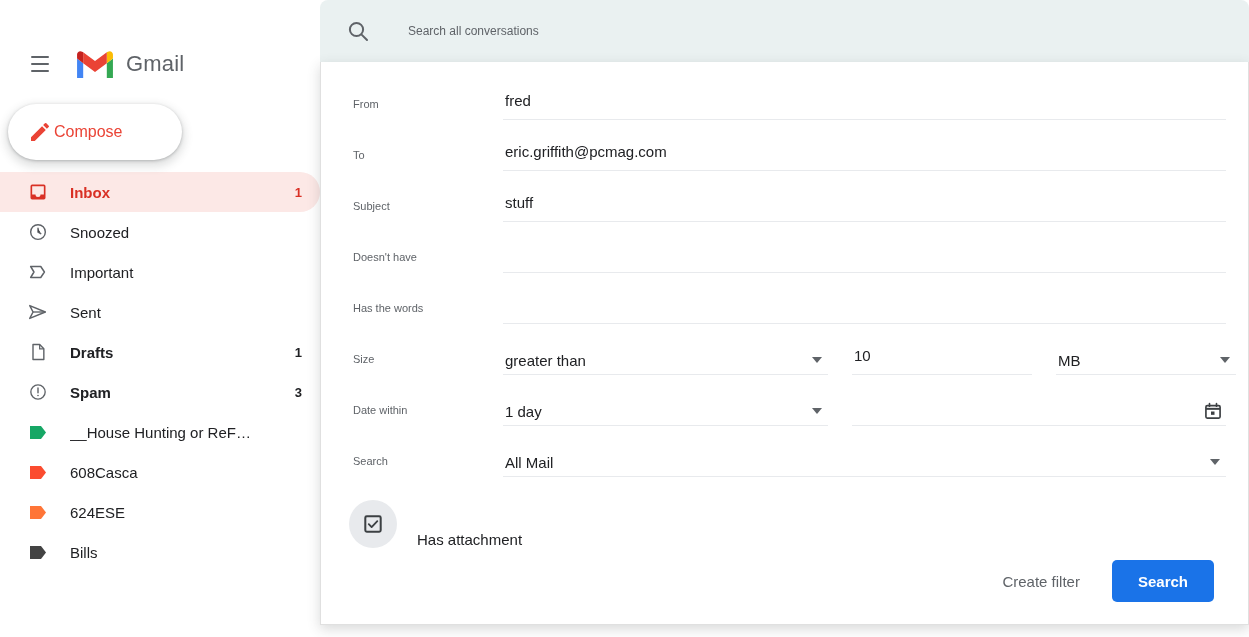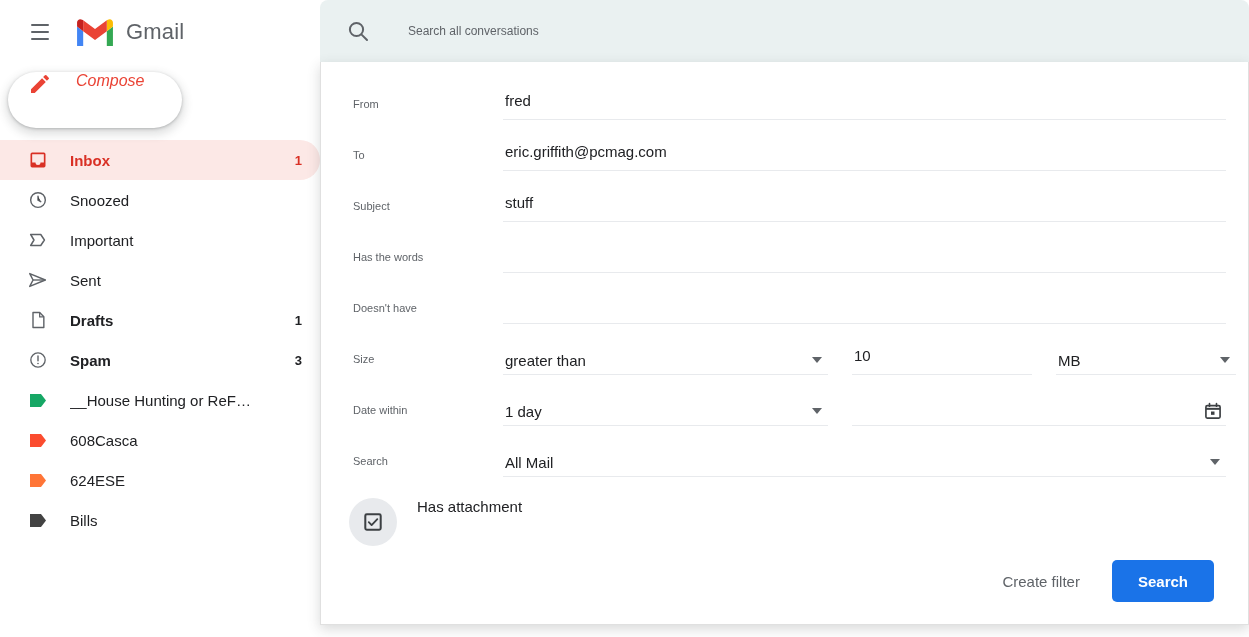--- a/index.html
+++ b/index.html
@@ -14,44 +14,44 @@
   #app { position: relative; width: 1249px; height: 637px; background:#fff; }
 
   
   #sidebar {
     position: absolute; left: 0; top: 0;
     width: 320px; height: 637px;
     background: #ffffff;
   }
   .brandbar {
     display: flex; align-items: center;
-    height: 64px; padding-left: 16px; gap: 10px;
+    height: 64px; padding-left: 16px; gap: 10px; margin-top: 32px;
   }
   .hamburger {
     width: 48px; height: 48px; border-radius: 50%;
     display: flex; flex-direction: column; justify-content: center;
     align-items: center; gap: 5px; cursor: pointer;
   }
   .hamburger span {
     display: block; width: 18px; height: 2px; background: #5f6368; border-radius: 1px;
   }
   .gm-logo { width: 42px; height: 32px; display:block; }
   .gm-word {
     font-size: 22px; color: #5f6368; letter-spacing: .2px;
     font-family: "Liberation Sans", sans-serif;
   }
 
   
   .compose-wrap { padding: 8px 16px 10px 8px; }
   .compose {
-    display: inline-flex; gap: 24px;
+    display: inline-flex; align-items: center; gap: 2px;
     height: 56px; padding: 0 26px 0 20px;
     border-radius: 28px; background: #fff;
     box-shadow: 0 1px 3px rgba(60,64,67,.3), 0 4px 8px 3px rgba(60,64,67,.15);
-    cursor: pointer; border: none; min-width: 174px; font-style: italic;
+    cursor: pointer; border: none; min-width: 174px;
   }
   .compose-label { font-size: 16px; color: #ea4335; font-family:"Liberation Sans", sans-serif; }
 
   
   .navlist { margin-top: 2px; }
   .nav-item {
     display: flex; align-items: center;
     height: 40px; padding-left: 26px; padding-right: 18px;
     border-top-right-radius: 20px; border-bottom-right-radius: 20px;
     cursor: pointer; color: #202124; font-size: 15px;
@@ -149,21 +149,21 @@
   .w-date-in  { flex: 1 1 auto; position: relative; }
 
   .cal-btn {
     position: absolute; right: 2px; bottom: 4px;
     width: 22px; height: 22px; cursor: pointer;
     display:flex; align-items:center; justify-content:center;
   }
 
   
   .attach-row {
-    display: flex; align-items: flex-start; height: 50px; margin-top: 4px;
+    display: flex; align-items: flex-end; height: 50px; margin-top: 4px;
   }
   .chk-wrap {
     width: 48px; height: 48px; border-radius: 50%; background: #e8eaed;
     display: flex; align-items: center; justify-content: center;
     margin-left: -4px; cursor: pointer; flex: 0 0 48px;
   }
   .attach-label {
     font-size: 15px; color: #202124; margin-left: 20px;
     font-family: "Liberation Sans", sans-serif;
   }
@@ -375,28 +375,28 @@
       </div>
 
       <div class="row">
         <div class="row-label">Subject</div>
         <div class="fields">
           <input class="uline" type="text" value="stuff" style="">
         </div>
       </div>
 
       <div class="row">
+        <div class="row-label">Doesn't have</div>
+        <div class="fields">
+          <input class="uline" type="text" value="" style="">
+        </div>
+      </div>
+
+      <div class="row">
         <div class="row-label">Has the words</div>
-        <div class="fields">
-          <input class="uline" type="text" value="" style="">
-        </div>
-      </div>
-
-      <div class="row">
-        <div class="row-label">Doesn't have</div>
         <div class="fields">
           <input class="uline" type="text" value="" style="">
         </div>
       </div>
 
       <div class="row">
         <div class="row-label">Size</div>
         <div class="fields">
           <div class="sel w-op">
             <span class="sel-val">greater than</span>

